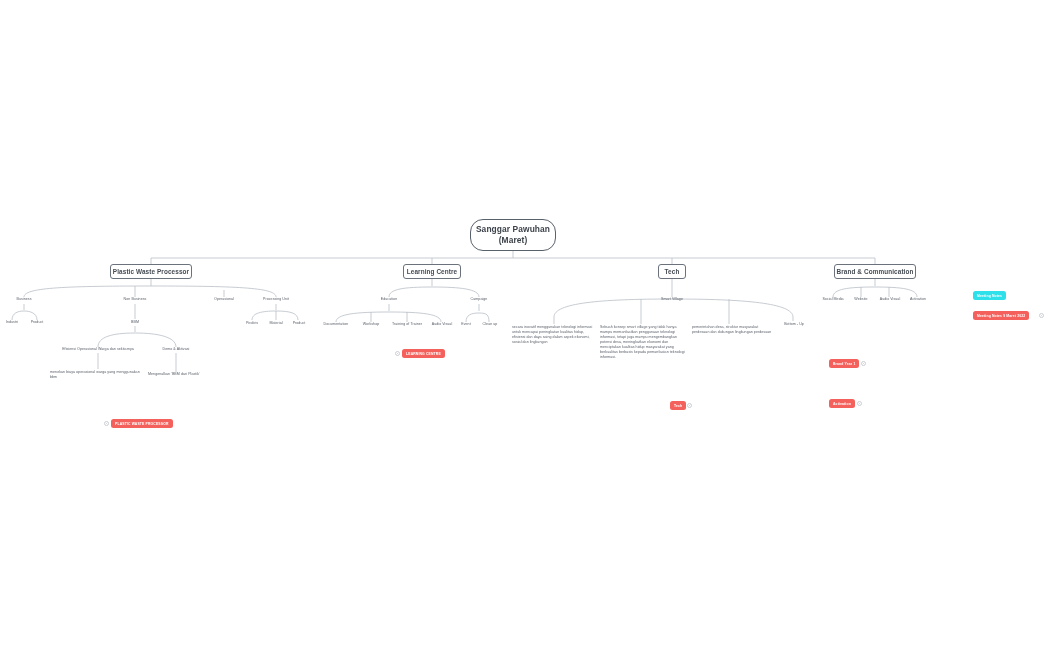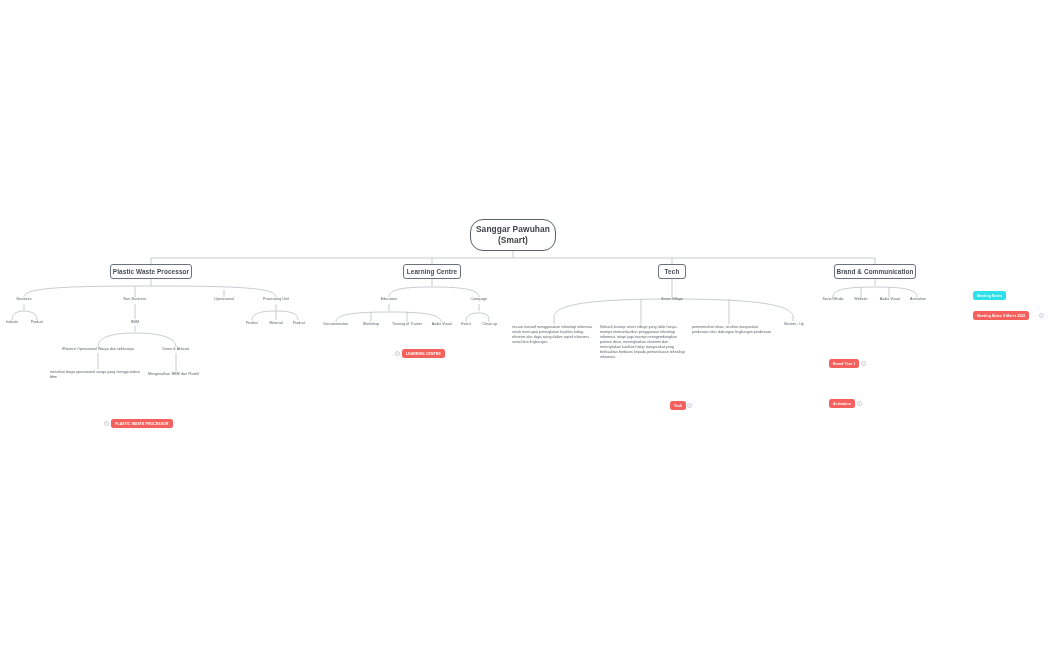--- a/index.html
+++ b/index.html
@@ -144,21 +144,21 @@
       <path d="M875,279 L875,286"></path>
       <path d="M833,297 C833,289 848,287 875,287 C902,287 917,289 917,297"></path>
       <path d="M861,287 L861,297"></path>
       <path d="M889,287 L889,297"></path>
     </g>
   </svg>
 
   <div class="node-root" style="left:470px;top:219px;width:86px;height:32px;">
     <div>
       <span>Sanggar Pawuhan</span><br>
-      <span>(Smart)</span>
+      <span>(Maret)</span>
     </div>
   </div>
 
   <div class="node-branch" style="left:110px;top:264px;width:82px;height:15px;">Plastic Waste Processor</div>
 
   <div class="node-branch" style="left:403px;top:264px;width:58px;height:15px;">Learning Centre</div>
 
   <div class="node-branch" style="left:658px;top:264px;width:28px;height:15px;">Tech</div>
 
   <div class="node-branch" style="left:834px;top:264px;width:82px;height:15px;">Brand &amp; Communication</div>

